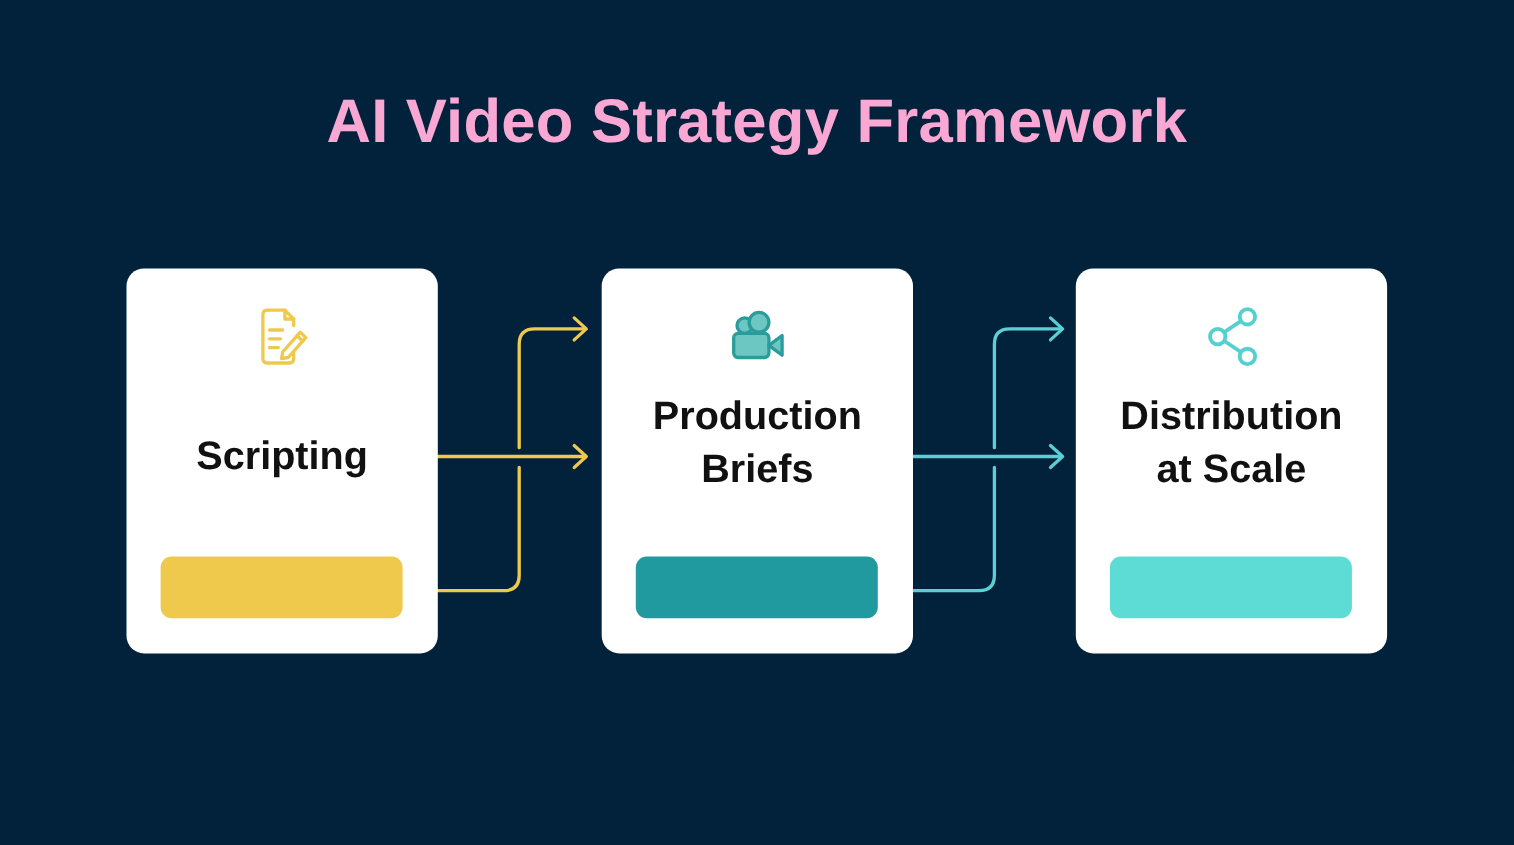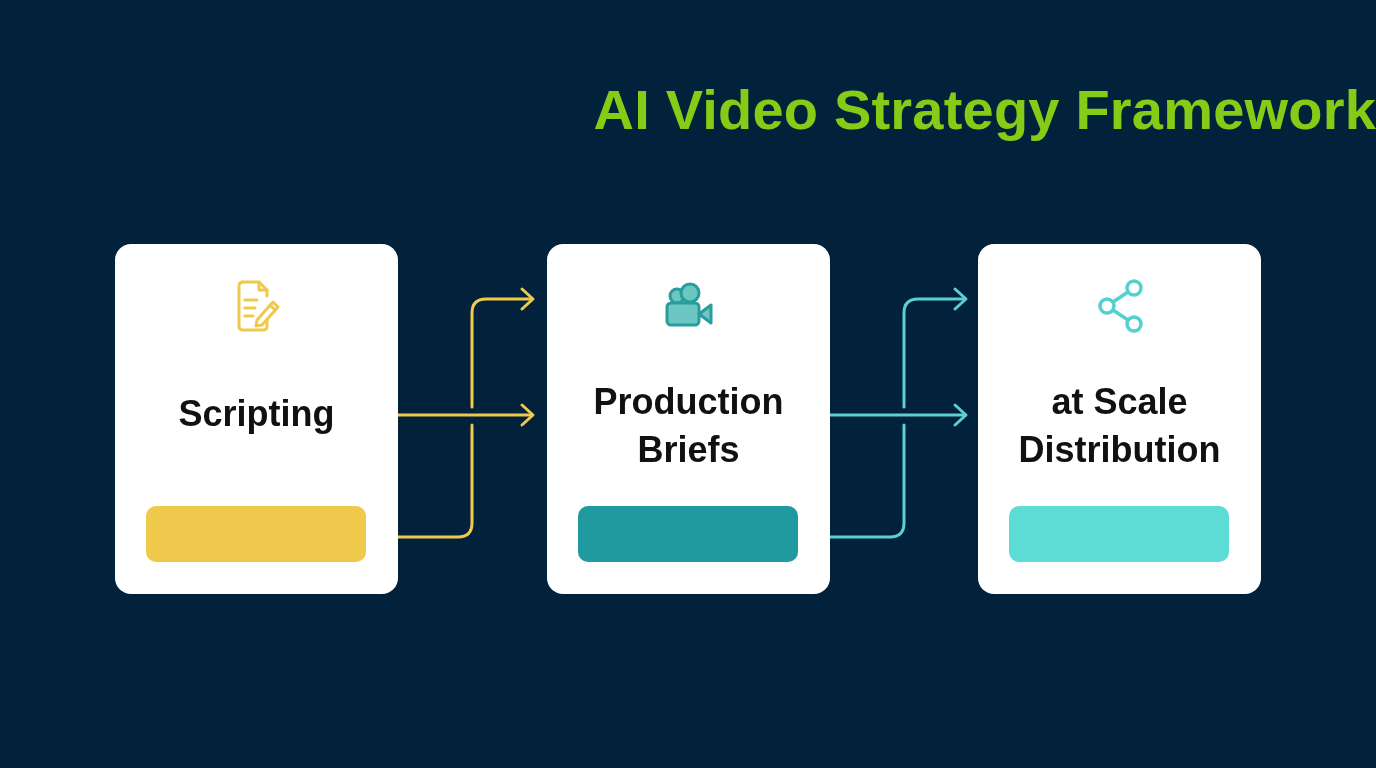--- a/index.html
+++ b/index.html
@@ -12,22 +12,22 @@
     }
     body {
       position: relative;
       font-family: "Liberation Sans", "DejaVu Sans", sans-serif;
     }
     .title {
       position: absolute;
       left: 0;
       top: 72px;
       width: 1376px;
-      text-align: right;
-      color: #84cc16;
+      text-align: center;
+      color: #f9a8d4;
       font-size: 56px;
       font-weight: 700;
       letter-spacing: 0.2px;
       line-height: 76px;
     }
     .card {
       position: absolute;
       top: 244px;
       width: 283px;
       height: 350px;
@@ -48,21 +48,21 @@
       position: absolute;
       left: 0;
       width: 100%;
       text-align: center;
       color: #111111;
       font-size: 36px;
       font-weight: 700;
       line-height: 48px;
     }
     .card .label.single { top: 146px; }
-    .card .label.double { top: 134px; }
+    .card .label.double { top: 110px; }
     .card .label span { display: block; }
     .card .bar {
       position: absolute;
       left: 31px;
       top: 262px;
       width: 220px;
       height: 56px;
       border-radius: 10px;
     }
     #card-1 { left: 115px; text-decoration: underline; }
@@ -144,17 +144,17 @@
   <div class="icon">
     <svg viewBox="0 0 64 64" fill="none" stroke="#55d0d0" stroke-width="3.5">
       <circle cx="46" cy="14" r="7"></circle>
       <circle cx="19" cy="32" r="7"></circle>
       <circle cx="46" cy="50" r="7"></circle>
       <line x1="25" y1="28" x2="40" y2="18"></line>
       <line x1="25" y1="36" x2="40" y2="46"></line>
     </svg>
   </div>
   <div class="label double">
+    <span>Distribution</span>
     <span>at Scale</span>
-    <span>Distribution</span>
   </div>
   <div class="bar" style="background:#5ddcd6;"></div>
 </div>
 
 </body></html>

